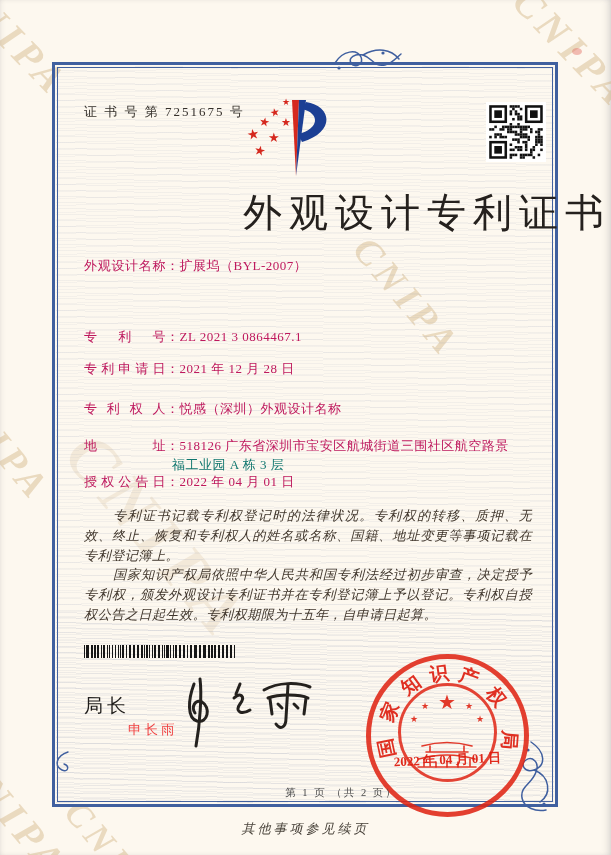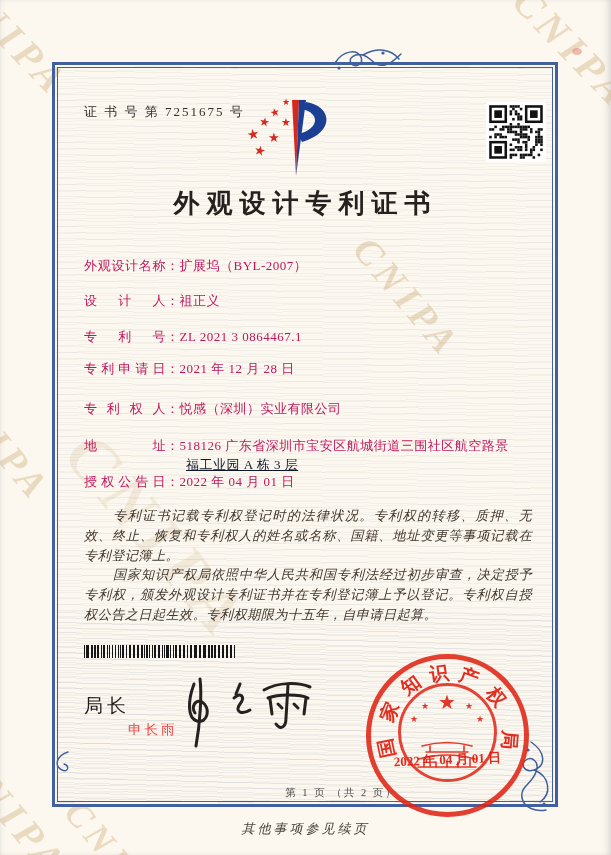--- a/index.html
+++ b/index.html
@@ -26,27 +26,27 @@
   .waves-strong{position:absolute;left:56px;top:612px;width:498px;height:191px;pointer-events:none;
     background:repeating-linear-gradient(1.6deg, rgba(130,140,170,.12) 0 1px, rgba(0,0,0,0) 1px 5px);}
   .ornament{position:absolute;color:#3f5f9f;}
   .stray-mark{position:absolute;left:572px;top:48px;width:10px;height:7px;border-radius:50%;
     background:rgba(226,110,100,.45);}
   
   .cert-no{position:absolute;left:84px;top:103px;font-size:13px;letter-spacing:2px;color:#35302b;}
   .logo{position:absolute;left:232px;top:96px;width:125px;height:84px;}
   .logo .star{position:absolute;color:#d5281e;line-height:1;}
   .qr{position:absolute;left:486px;top:102px;width:60px;height:60px;background:#fff;}
-  .doc-title{position:absolute;left:0;top:186px;width:100%;text-align:center;
-    font-size:26px;font-weight:700;letter-spacing:7px;color:#25211e;}
+  .doc-title{position:absolute;left:0;top:186px;width:100%;text-align:right;
+    font-size:39px;font-weight:400;letter-spacing:7px;color:#25211e;}
   
   .row{position:absolute;left:84px;font-size:13px;color:#be185d;letter-spacing:.5px;white-space:nowrap;}
   .flabel{display:inline-block;width:82px;text-align:justify;text-align-last:justify;}
   .flabel-sm{letter-spacing:2px;}
-  .addr2{position:absolute;left:186px;top:456px;font-size:13px;color:#0f172a;letter-spacing:.5px;text-decoration:underline;}
+  .addr2{position:absolute;left:172px;top:456px;font-size:13px;color:#0f766e;letter-spacing:.5px;}
   .grant2{position:absolute;left:317px;top:473px;font-size:13px;color:#3a352f;white-space:nowrap;}
   
   .body-text{position:absolute;left:84px;top:506px;width:448px;font-style:italic;
     font-size:13.2px;line-height:19.8px;color:#40362c;text-align:justify;letter-spacing:.4px;}
   .body-text p{margin:0;text-indent:2.2em;}
   
   .barcode{position:absolute;left:84px;top:645px;width:157px;height:13px;}
   .director-title{position:absolute;left:84px;top:693px;font-family:"Liberation Sans",sans-serif;
     font-size:19px;letter-spacing:4px;color:#1e1c1a;}
   .director-name{position:absolute;left:84px;top:721px;font-family:"Liberation Sans",sans-serif;
@@ -247,31 +247,28 @@
       <rect x="3.2" y="38.9" width="17.849999999999998" height="17.849999999999998" fill="#111"></rect>
       <rect x="5.75" y="41.45" width="12.75" height="12.75" fill="#fff"></rect>
       <rect x="8.3" y="44" width="7.6499999999999995" height="7.6499999999999995" fill="#111"></rect>
     </svg>
 
   <div class="doc-title">外观设计专利证书</div>
 
   <div class="row" style="top:257px">
     <span class="flabel">外观设计名称</span><span>：</span><span>扩展坞（BYL-2007）</span>
   </div>
-  <div class="row" style="top:292px">
-    <span class="flabel">设计人</span><span>：</span><span>祖正义</span>
-  </div>
   <div class="row" style="top:328px">
     <span class="flabel">专利号</span><span>：</span><span>ZL 2021 3 0864467.1</span>
   </div>
   <div class="row" style="top:360px">
     <span class="flabel">专利申请日</span><span>：</span><span>2021 年 12 月 28 日</span>
   </div>
   <div class="row" style="top:400px">
-    <span class="flabel">专利权人</span><span>：</span><span>悦感（深圳）实业有限公司</span>
+    <span class="flabel">专利权人</span><span>：</span><span>悦感（深圳）外观设计名称</span>
   </div>
   <div class="row" style="top:437px">
     <span class="flabel">地址</span><span>：</span><span>518126 广东省深圳市宝安区航城街道三围社区航空路景</span>
   </div>
   <div class="addr2">福工业园 A 栋 3 层</div>
   <div class="row" style="top:473px">
     <span class="flabel">授权公告日</span><span>：</span><span>2022 年 04 月 01 日</span>
   </div>
 
   <div class="body-text">

